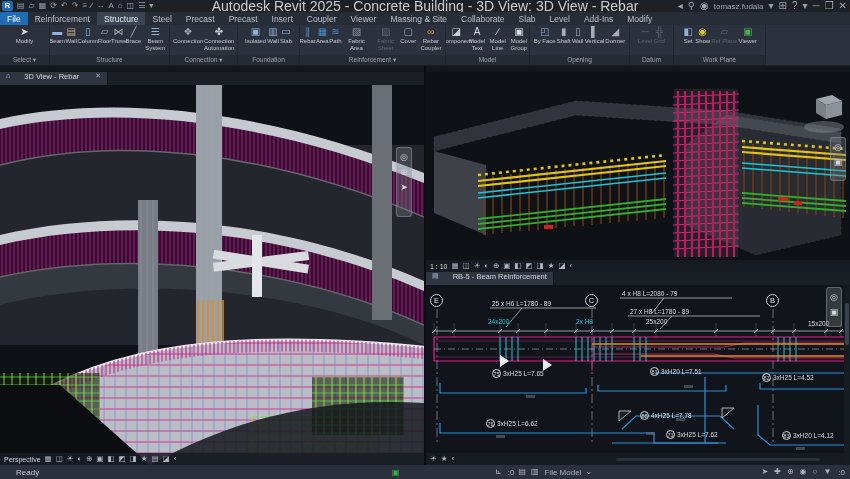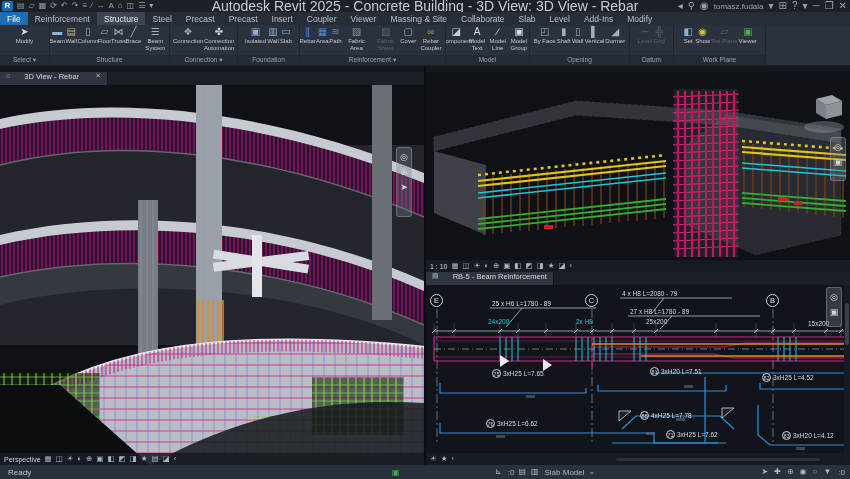--- a/index.html
+++ b/index.html
@@ -64,21 +64,21 @@
   .bartag{position:absolute;display:flex;align-items:center;gap:2px;font-size:6.5px;color:#d5dae0;
           white-space:nowrap;z-index:4;}
   .tagnum{display:inline-block;min-width:9px;height:9px;border:0.8px solid #cfd5db;border-radius:50%;
           text-align:center;line-height:9px;font-size:5.5px;}
   .gbub{position:absolute;width:13px;height:13px;border:1px solid #cfd5db;border-radius:50%;text-align:center;
         line-height:12px;font-size:7.5px;color:#e3e7ec;z-index:4;background:#0e1116;}
 
   
   .statusbar{position:absolute;left:0;top:465px;width:850px;height:14px;background:#2a313c;
              font-size:8px;color:#c3c9d1;display:flex;align-items:center;}
-  .sready{padding-left:8px;}
+  .sready{padding-left:16px;}
   .sgreen{position:absolute;left:392px;color:#39b54a;font-size:8px;}
   .smid{position:absolute;left:495px;display:flex;align-items:center;gap:4px;}
   .sright{position:absolute;right:5px;display:flex;align-items:center;gap:5px;}
   .sit{display:flex;align-items:center;gap:1px;color:#aeb7c1;}
   .sit .gi{font-size:8px;line-height:10px;}
   .divider{position:absolute;background:#0b0d11;}
 </style>
 </head>
 <body>
 
@@ -744,21 +744,21 @@
         <span class="sit">
           <span class="gi">▤</span>
           <span></span>
         </span>
         <span class="sit">
           <span class="gi">▥</span>
           <span></span>
         </span>
         <span class="sit">
           <span class="gi"></span>
-          <span>Slab Model</span>
+          <span>File Model</span>
         </span>
         <span class="sit">
           <span class="gi">⌄</span>
           <span></span>
         </span>
       </span>
     <span class="sright">
 
     <span class="sit">
           <span class="gi">➤</span>

